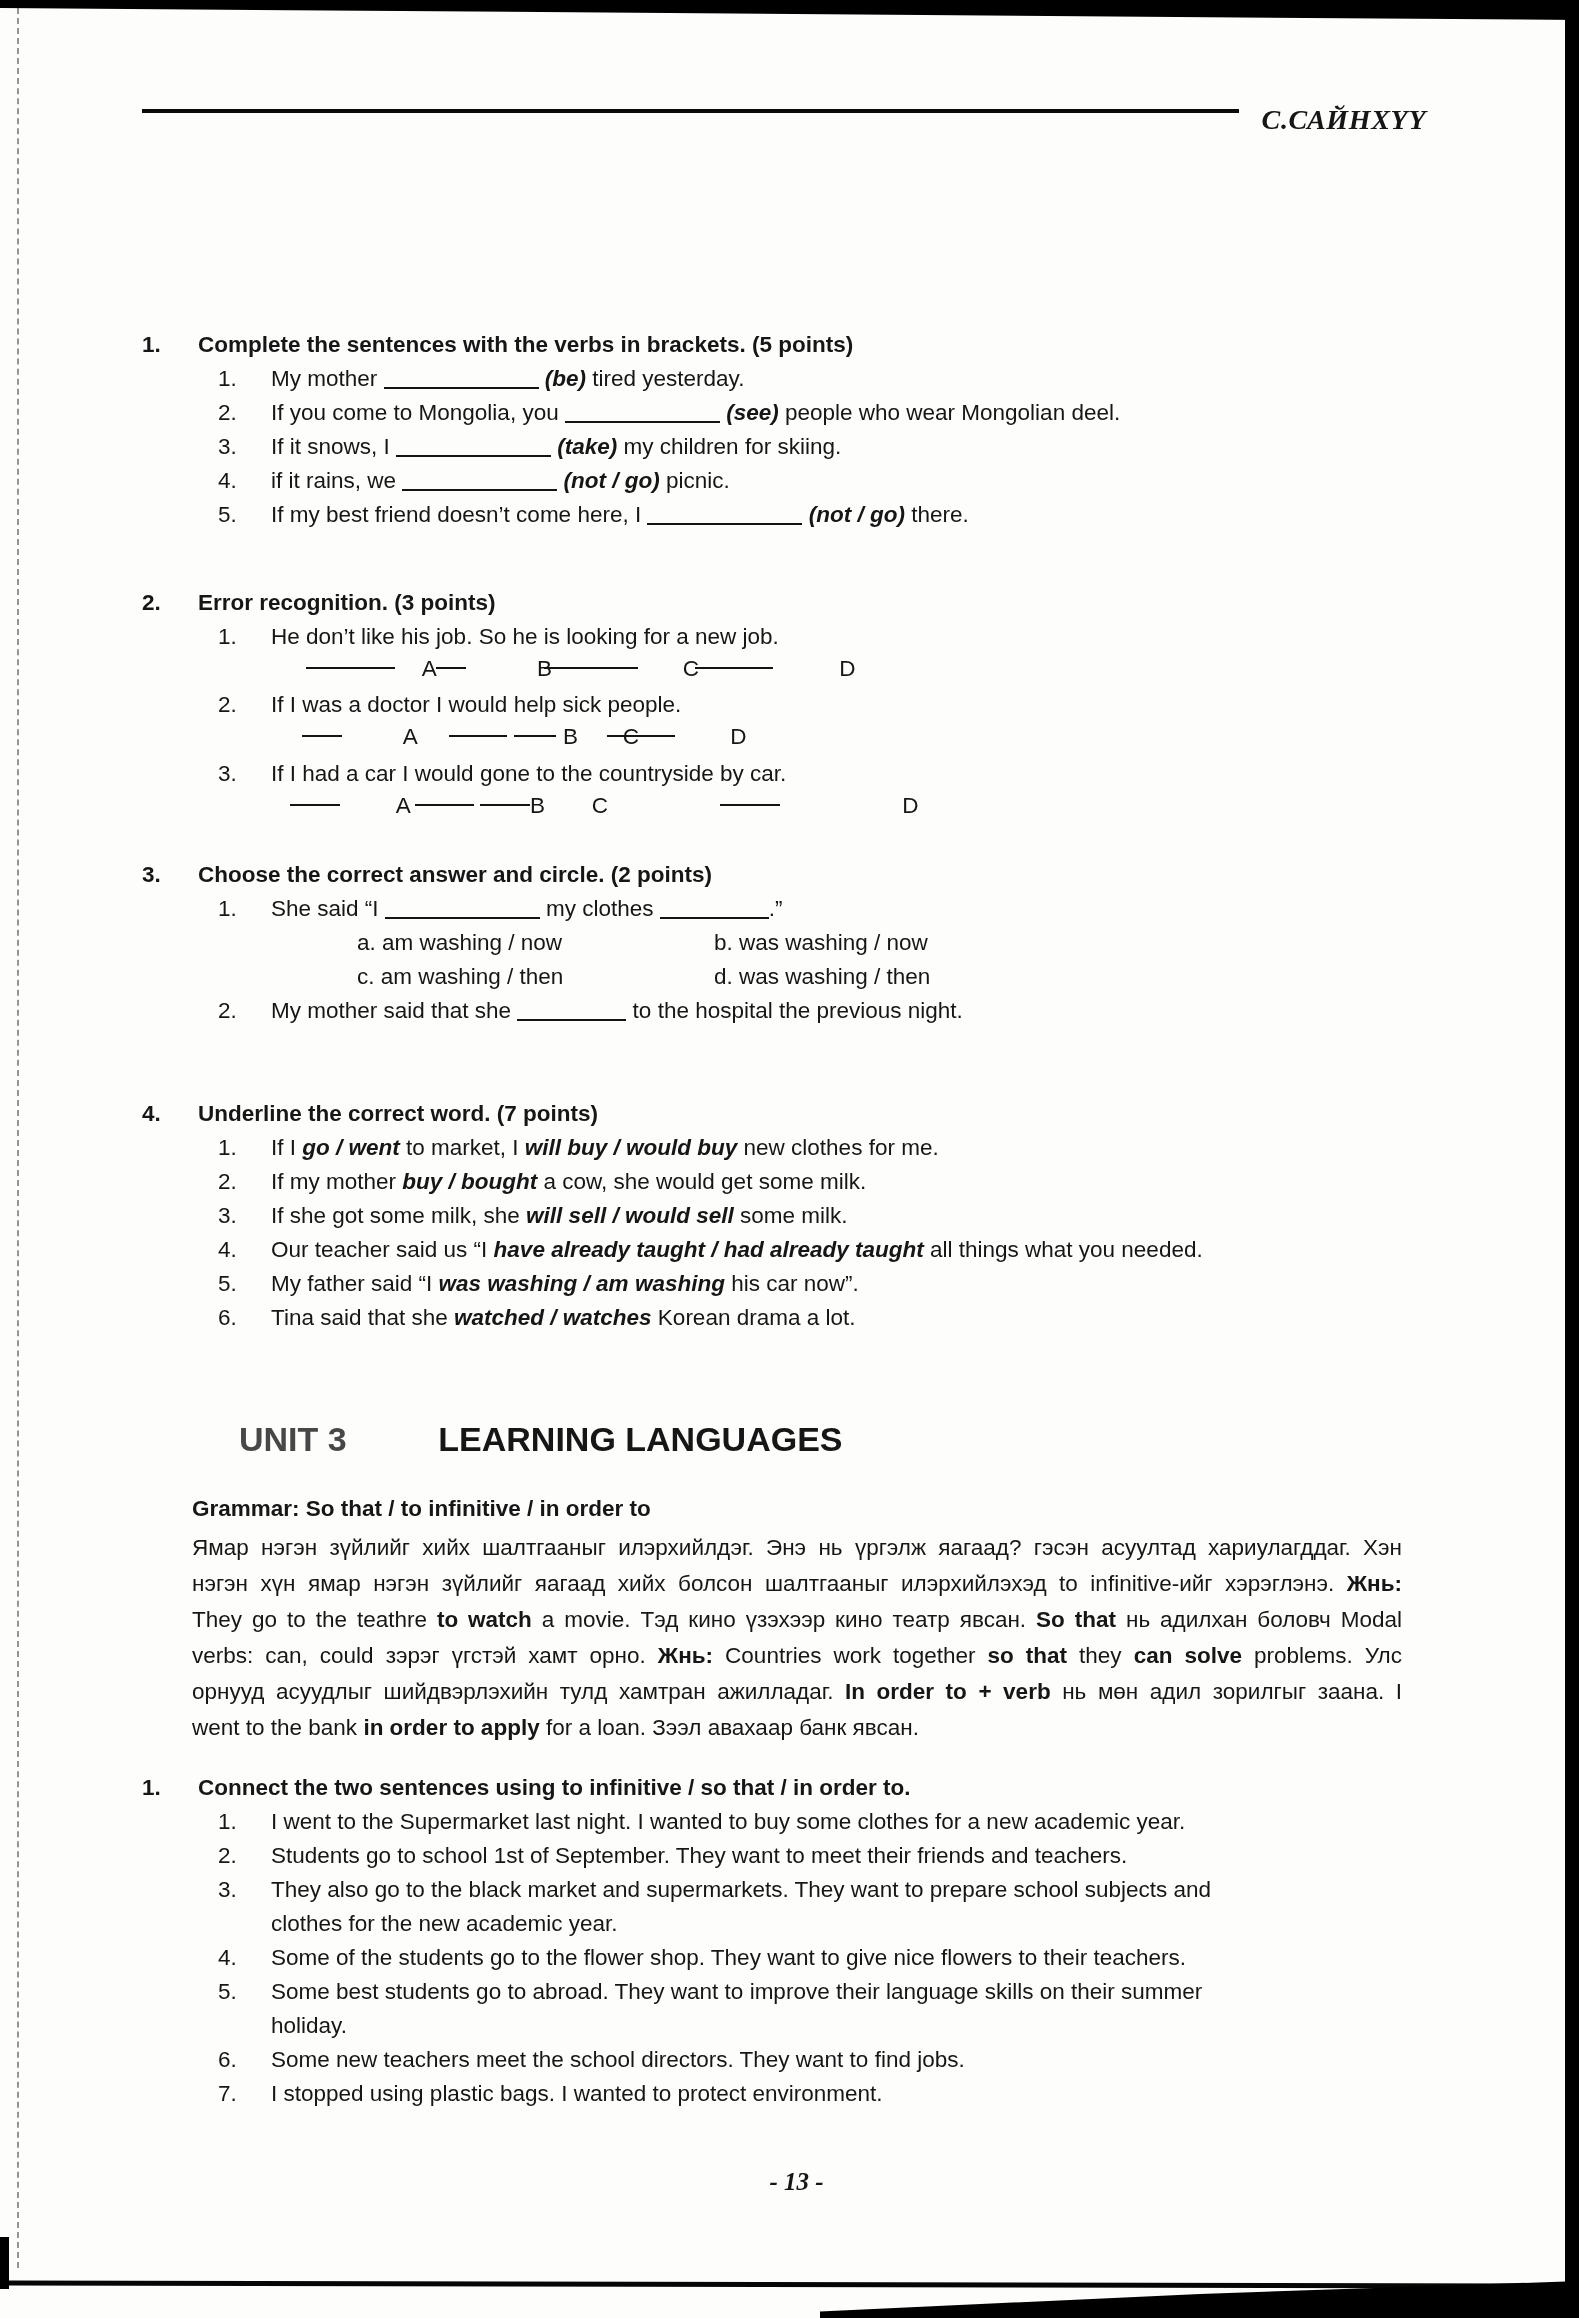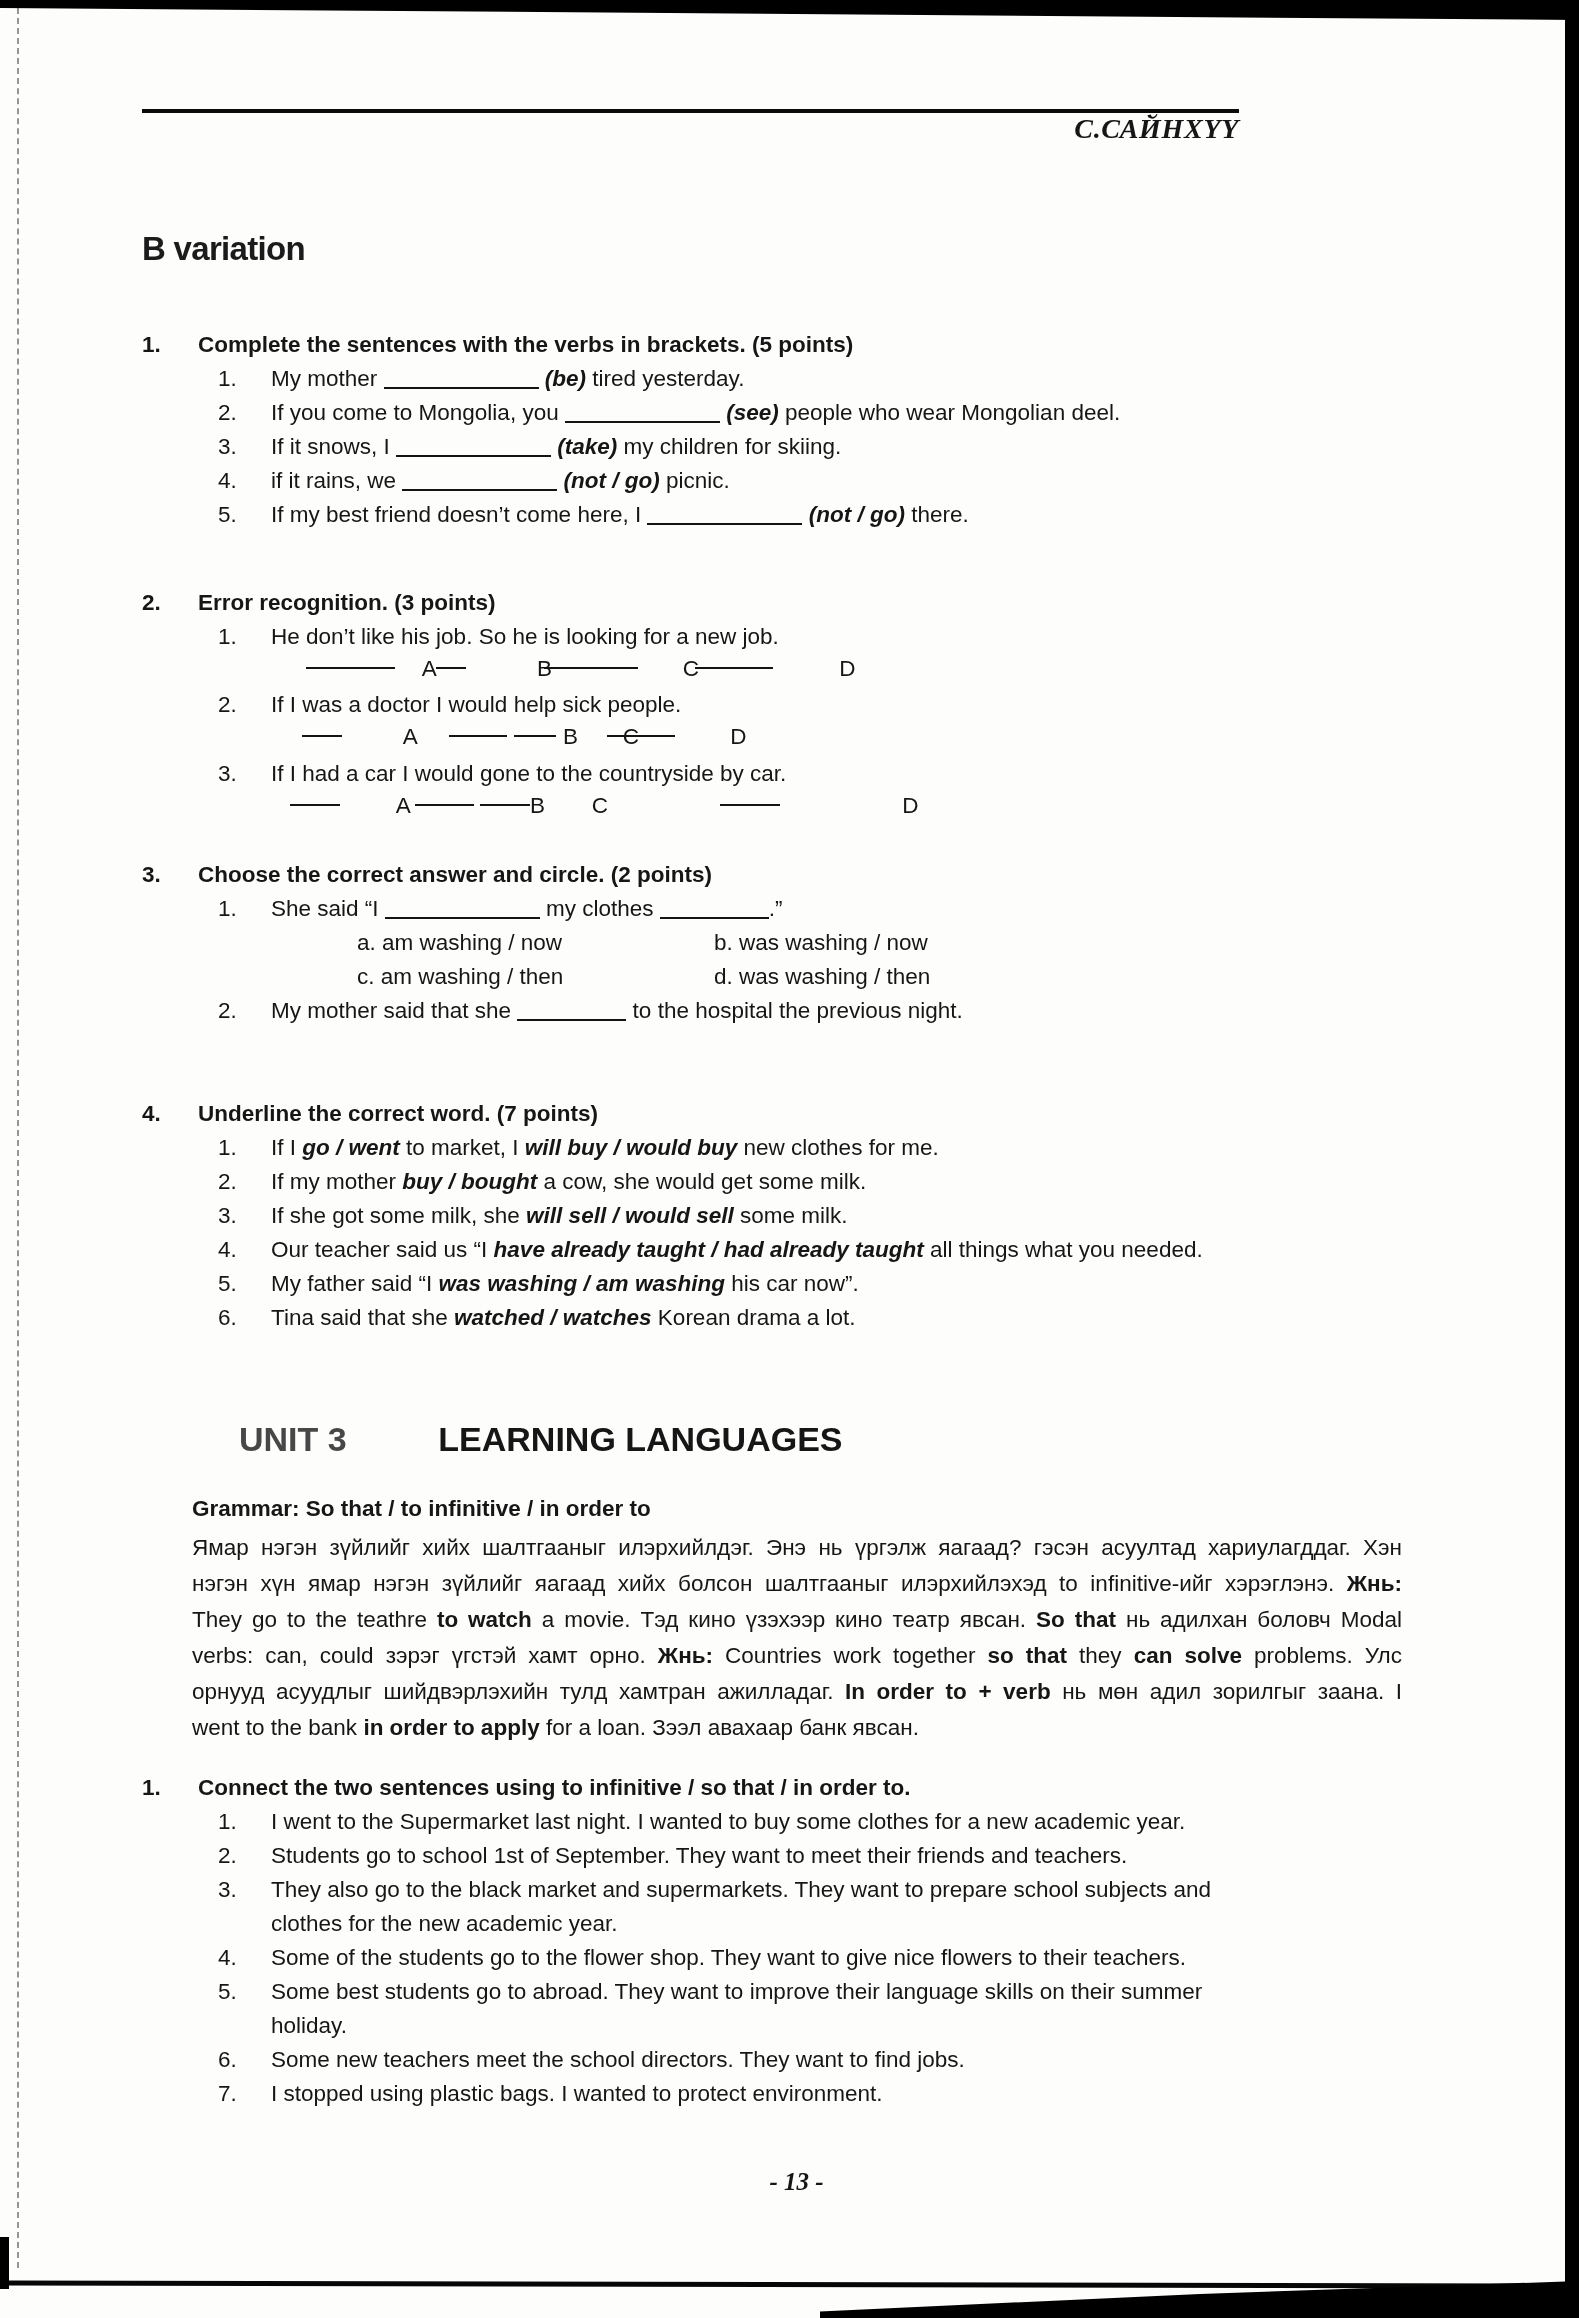--- a/index.html
+++ b/index.html
@@ -12,21 +12,21 @@
   .scan-top{position:absolute;top:0;left:0;width:100%;height:20px;background:#000;
     clip-path:polygon(0 0,100% 0,100% 100%,0 40%);}
   .scan-right{position:absolute;top:0;right:0;width:15px;height:100%;background:#000;}
   .scan-bottom-line{position:absolute;left:9.3px;top:2282px;width:1547px;height:4.6px;background:#060606;transform:rotate(0.12deg);}
   .scan-bottom-wedge{position:absolute;right:0;bottom:0;width:760px;height:38px;background:#000;
     clip-path:polygon(0 80%,50% 34%,100% 0,100% 100%,0 100%);}
   .scan-left-strip{position:absolute;left:0;top:2237px;width:9.3px;height:52px;background:#000;}
   .left-dash{position:absolute;left:17px;top:8px;height:2260px;width:0;border-left:2px dashed rgba(45,45,45,.5);}
 
   
-  .header{position:absolute;top:104px;left:142px;display:flex;align-items:flex-end;flex-direction:column;}
+  .header{position:absolute;top:104px;left:142px;display:flex;align-items:flex-start;}
   .rule{width:1097px;height:3.3px;background:#0b0b0b;margin-top:5.3px;}
   .author{margin-left:22.5px;font-family:"Liberation Serif",serif;font-weight:bold;font-style:italic;
     font-size:28px;letter-spacing:0.7px;white-space:nowrap;}
 
   
   .sec{position:absolute;left:142px;width:1309px;font-size:22.5px;}
   .h1{top:230px;font-size:33px;font-weight:bold;letter-spacing:-0.7px;color:#1b1b1b;}
   .ex-head{display:flex;font-weight:bold;line-height:34px;}
   .ex-num{flex:0 0 56px;}
   .items{margin-left:76px;}
@@ -97,21 +97,20 @@
   <div class="left-dash"></div>
   <div class="scan-bottom-line"></div>
   <div class="scan-left-strip"></div>
   <div class="scan-bottom-wedge"></div>
 
   <div class="header">
     <div class="rule"></div>
     <div class="author">С.САЙНХYY</div>
   </div>
 
-  <div class="sec h1">B variation</div>
 
   <section class="sec" id="ex1">
     <div class="ex-head">
       <span class="ex-num">1.</span>
       <span class="ex-title">Complete the sentences with the verbs in brackets. (5 points)</span>
     </div>
     <div class="items">
       <div class="item">
           <span class="n">1.</span>
           <span class="t"><span>My mother </span><span class="blank"></span><span> </span><span class="bi">(be)</span><span> tired yesterday.</span></span>

